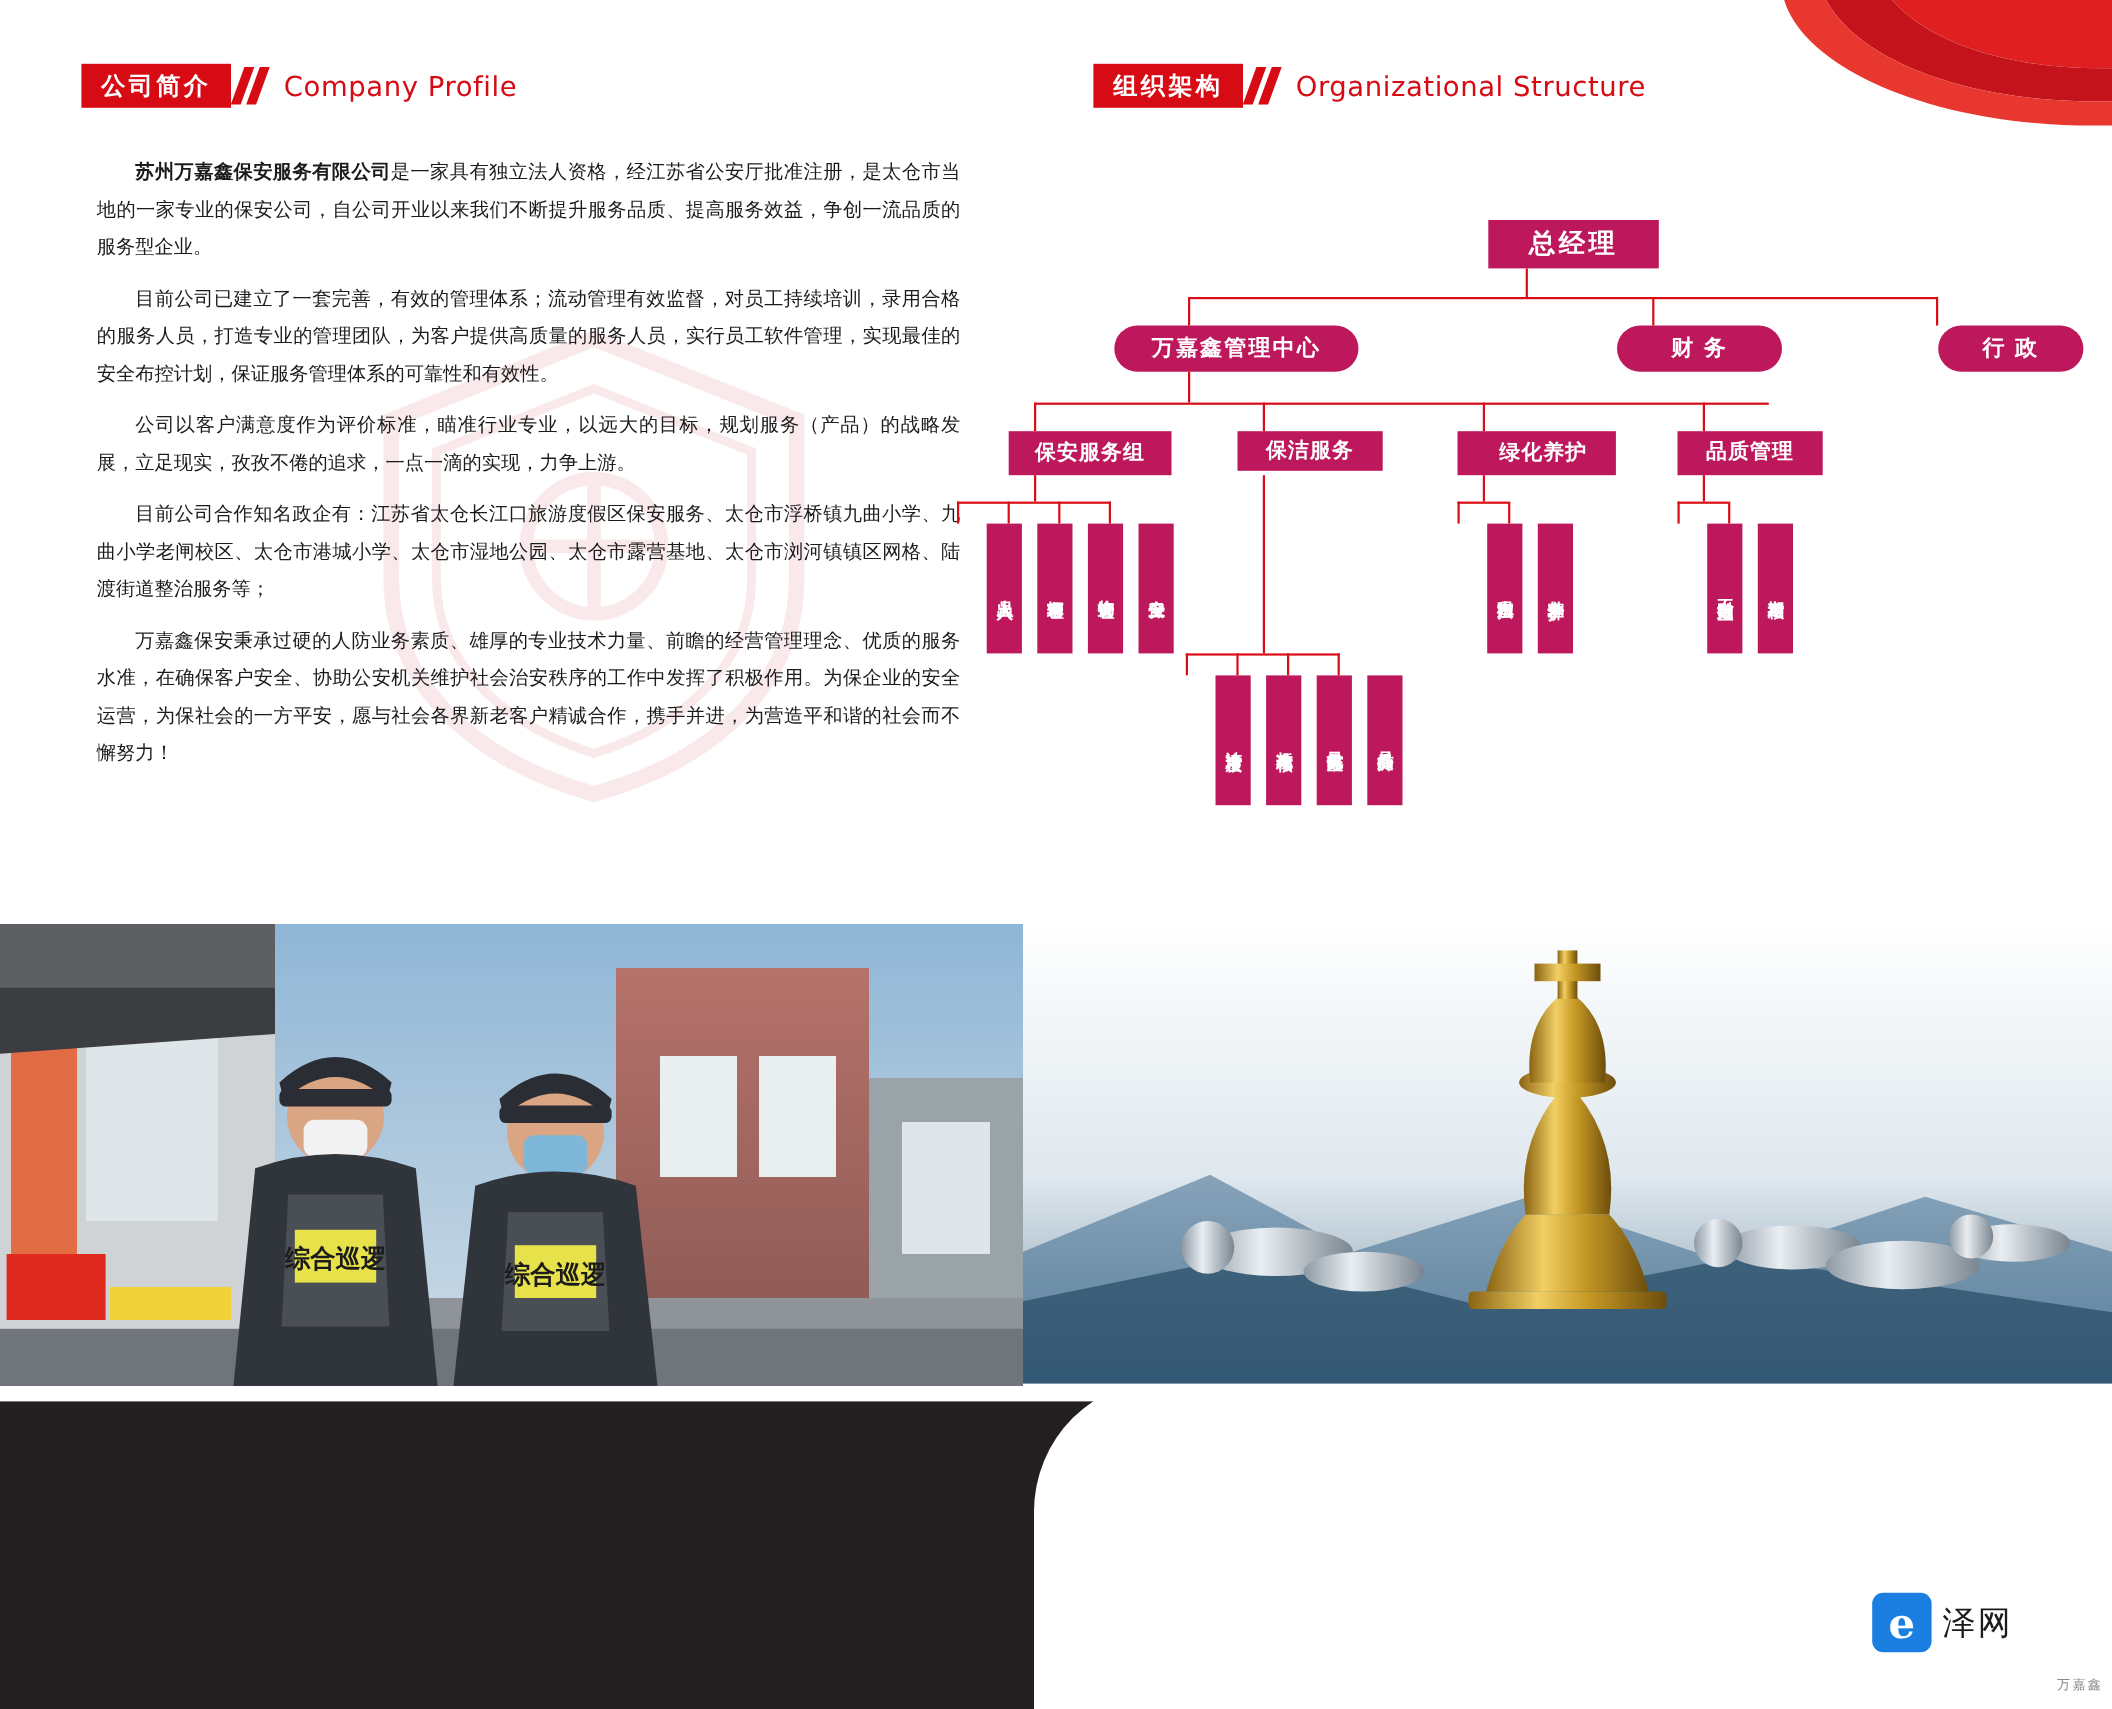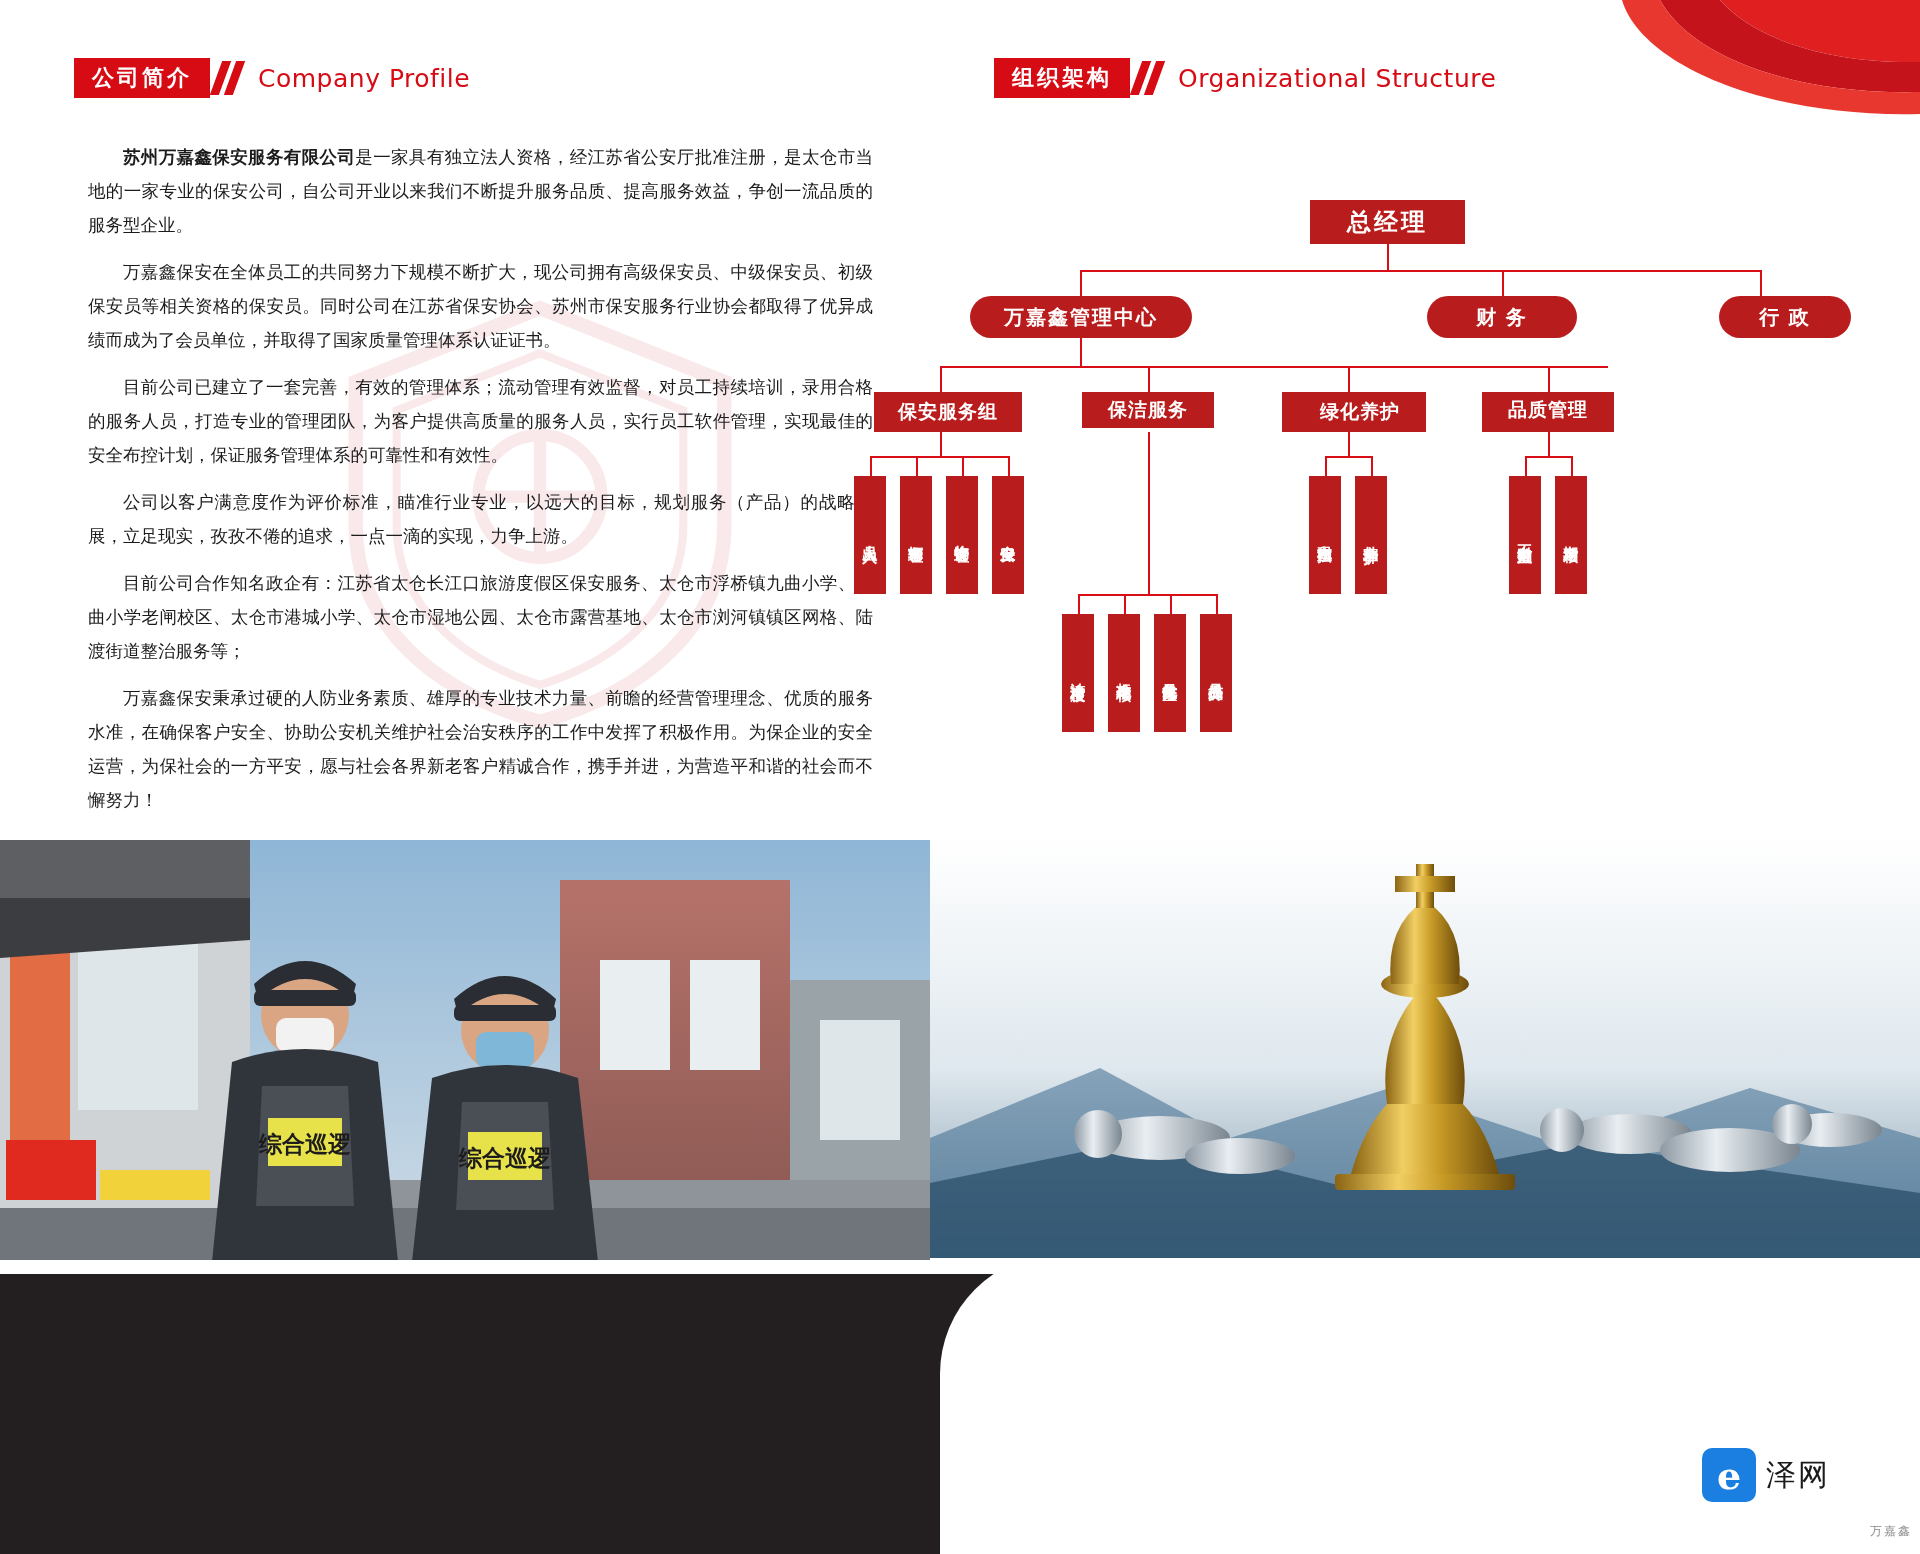--- a/index.html
+++ b/index.html
@@ -46,23 +46,23 @@
 
   
   .shield-wm{
     position:absolute;left:330px;top:300px;width:420px;height:430px;opacity:.10;
     pointer-events:none;
   }
 
   
   #org{position:absolute;left:940px;top:150px;width:980px;height:660px;}
   .node{
-    position:absolute;background:#b91c1c;color:#fff;text-align:center;
+    position:absolute;background:#be185d;color:#fff;text-align:center;
     display:flex;align-items:center;justify-content:center;
-    font-weight:bold;line-height:1.15;
+    font-weight:bold;line-height:1.15;margin-left:43px;
   }
   .n-top{font-size:24px;letter-spacing:3px;}
   .n-l2{font-size:20px;letter-spacing:2px;border-radius:21px;}
   .n-l3{font-size:19px;letter-spacing:1px;}
   .n-leaf{
     font-size:15px;letter-spacing:1px;writing-mode:vertical-rl;text-orientation:upright;
     padding:6px 0;
   }
   .line{position:absolute;background:#d90d15;}
   .vline{width:2px;}
@@ -112,21 +112,20 @@
     <div class="sec-tag">公司简介</div>
     <div class="slashes">
       <div class="slash"></div>
         <div class="slash"></div>
     </div>
     <div class="sec-en">Company Profile</div>
   </div>
 
   <div id="profile-text">
     <p><b>苏州万嘉鑫保安服务有限公司</b><span>是一家具有独立法人资格，经江苏省公安厅批准注册，是太仓市当地的一家专业的保安公司，自公司开业以来我们不断提升服务品质、提高服务效益，争创一流品质的服务型企业。</span></p>
-    <p><span>万嘉鑫保安在全体员工的共同努力下规模不断扩大，现公司拥有高级保安员、中级保安员、初级保安员等相关资格的保安员。同时公司在江苏省保安协会、苏州市保安服务行业协会都取得了优异成绩而成为了会员单位，并取得了国家质量管理体系认证证书。</span></p>
     <p><span>目前公司已建立了一套完善，有效的管理体系；流动管理有效监督，对员工持续培训，录用合格的服务人员，打造专业的管理团队，为客户提供高质量的服务人员，实行员工软件管理，实现最佳的安全布控计划，保证服务管理体系的可靠性和有效性。</span></p>
     <p><span>公司以客户满意度作为评价标准，瞄准行业专业，以远大的目标，规划服务（产品）的战略发展，立足现实，孜孜不倦的追求，一点一滴的实现，力争上游。</span></p>
     <p><span>目前公司合作知名政企有：江苏省太仓长江口旅游度假区保安服务、太仓市浮桥镇九曲小学、九曲小学老闸校区、太仓市港城小学、太仓市湿地公园、太仓市露营基地、太仓市浏河镇镇区网格、陆渡街道整治服务等；</span></p>
     <p><span>万嘉鑫保安秉承过硬的人防业务素质、雄厚的专业技术力量、前瞻的经营管理理念、优质的服务水准，在确保客户安全、协助公安机关维护社会治安秩序的工作中发挥了积极作用。为保企业的安全运营，为保社会的一方平安，愿与社会各界新老客户精诚合作，携手并进，为营造平和谐的社会而不懈努力！</span></p>
   </div>
 
   <div class="left-photo-strip">
     <svg width="930" height="420" viewBox="0 0 930 420" preserveAspectRatio="none">
       <defs>
         <linearGradient id="sky" x1="0" y1="0" x2="0" y2="1">

